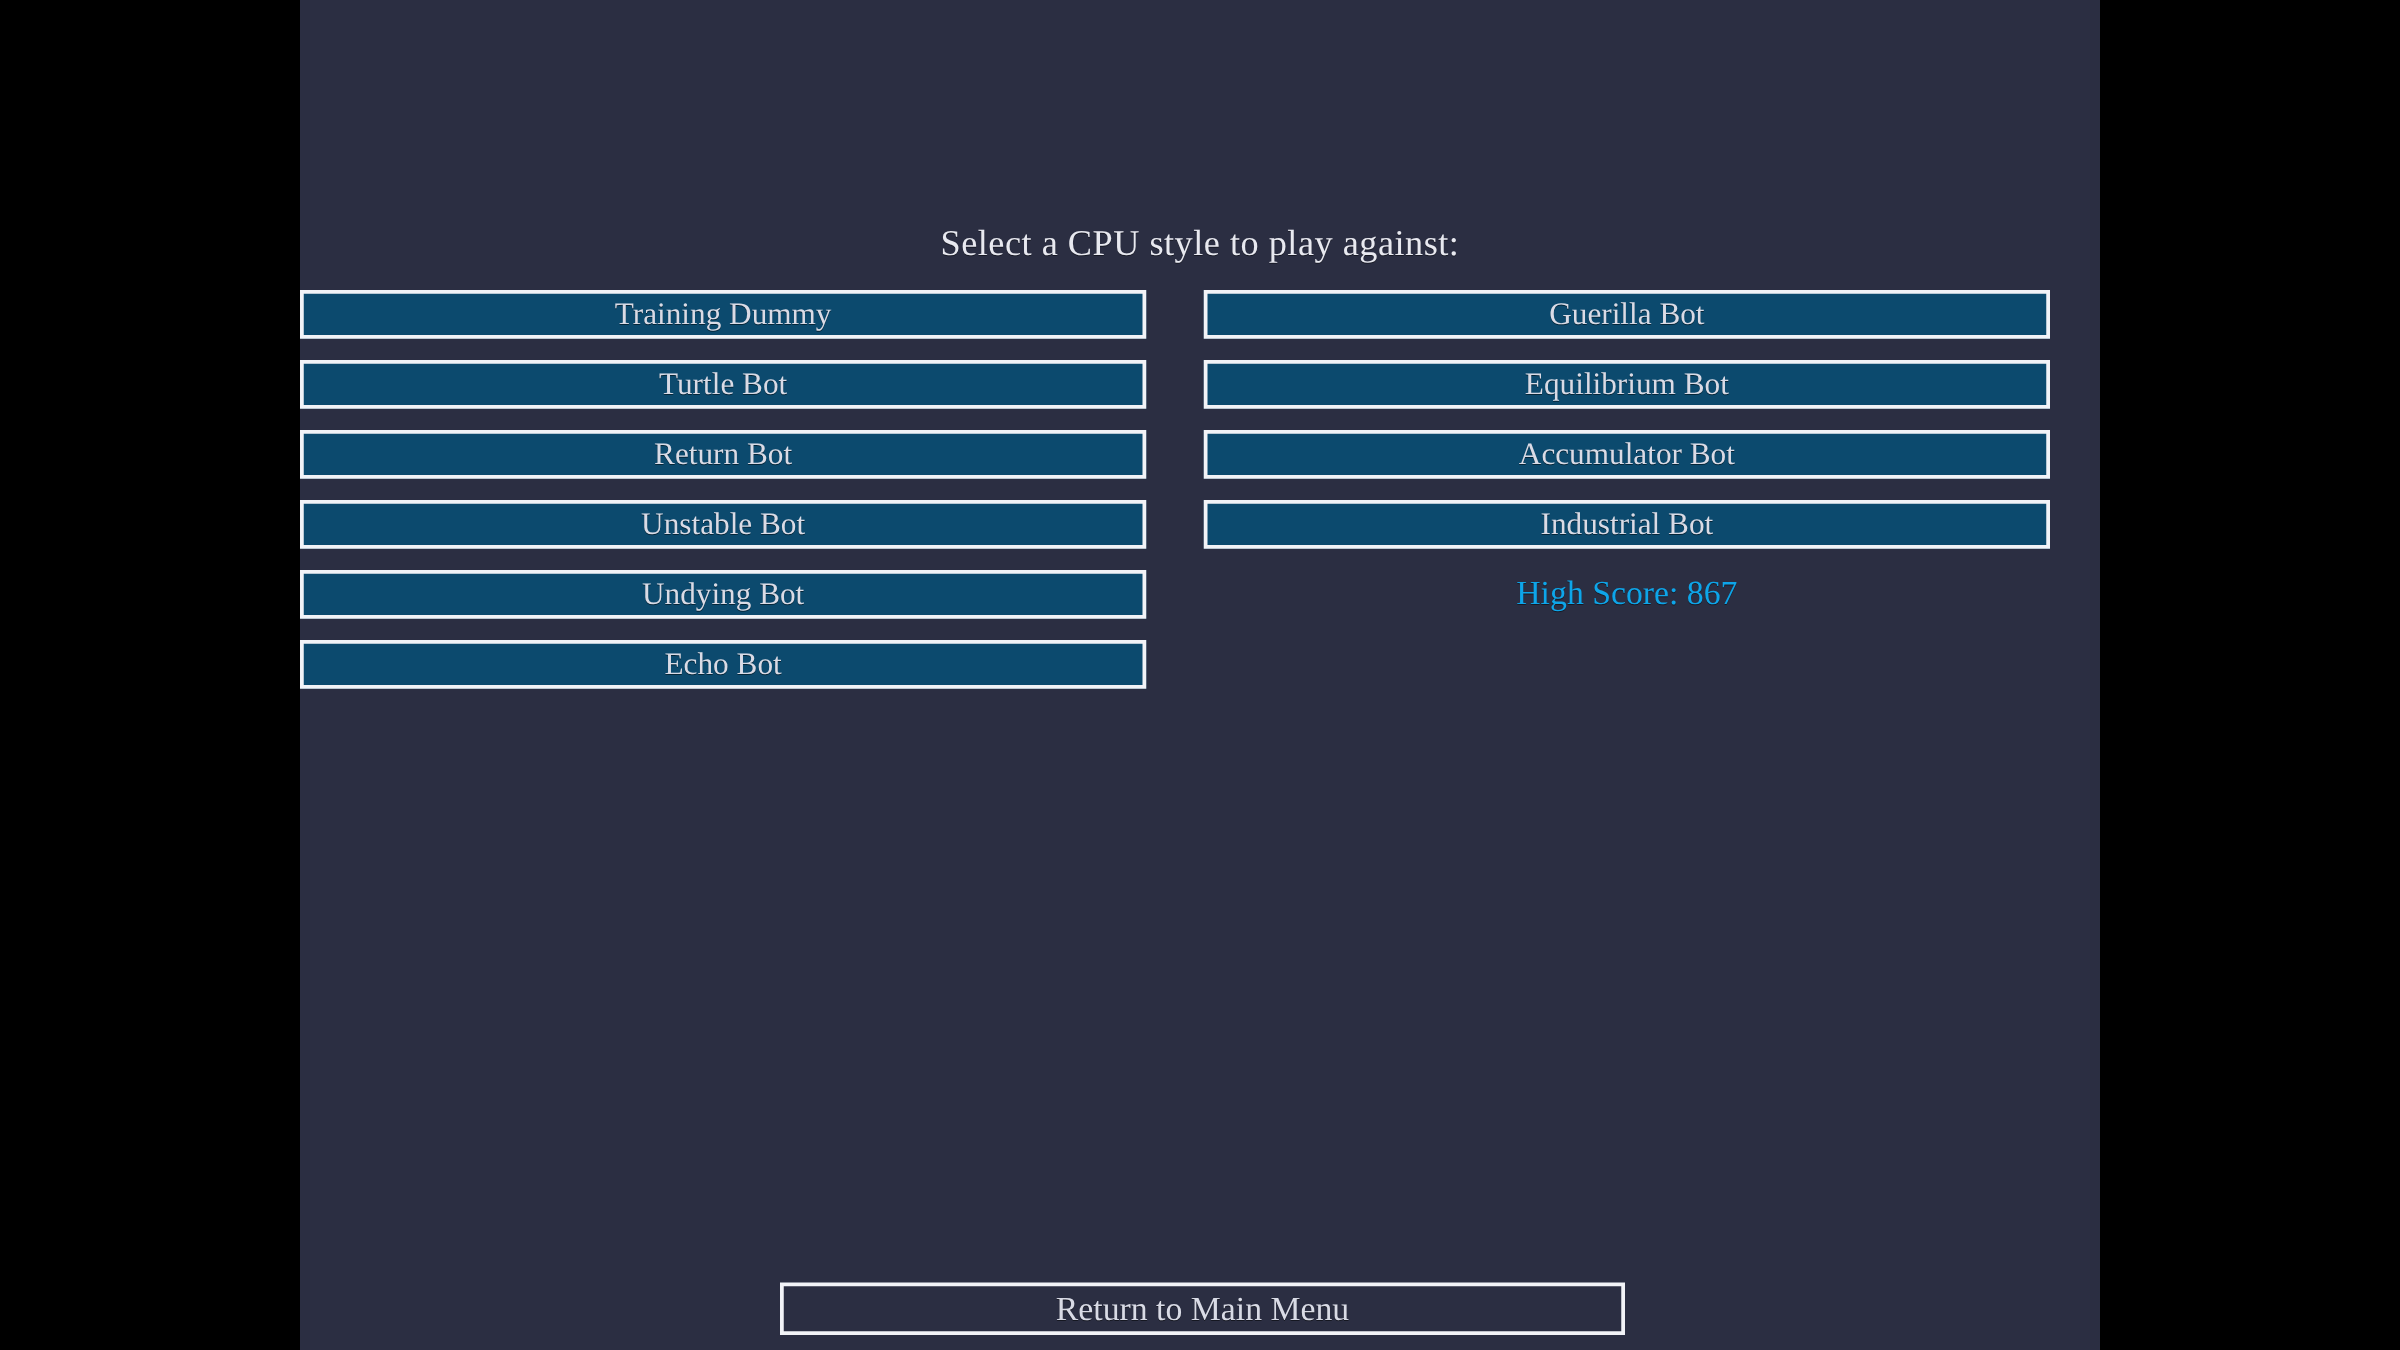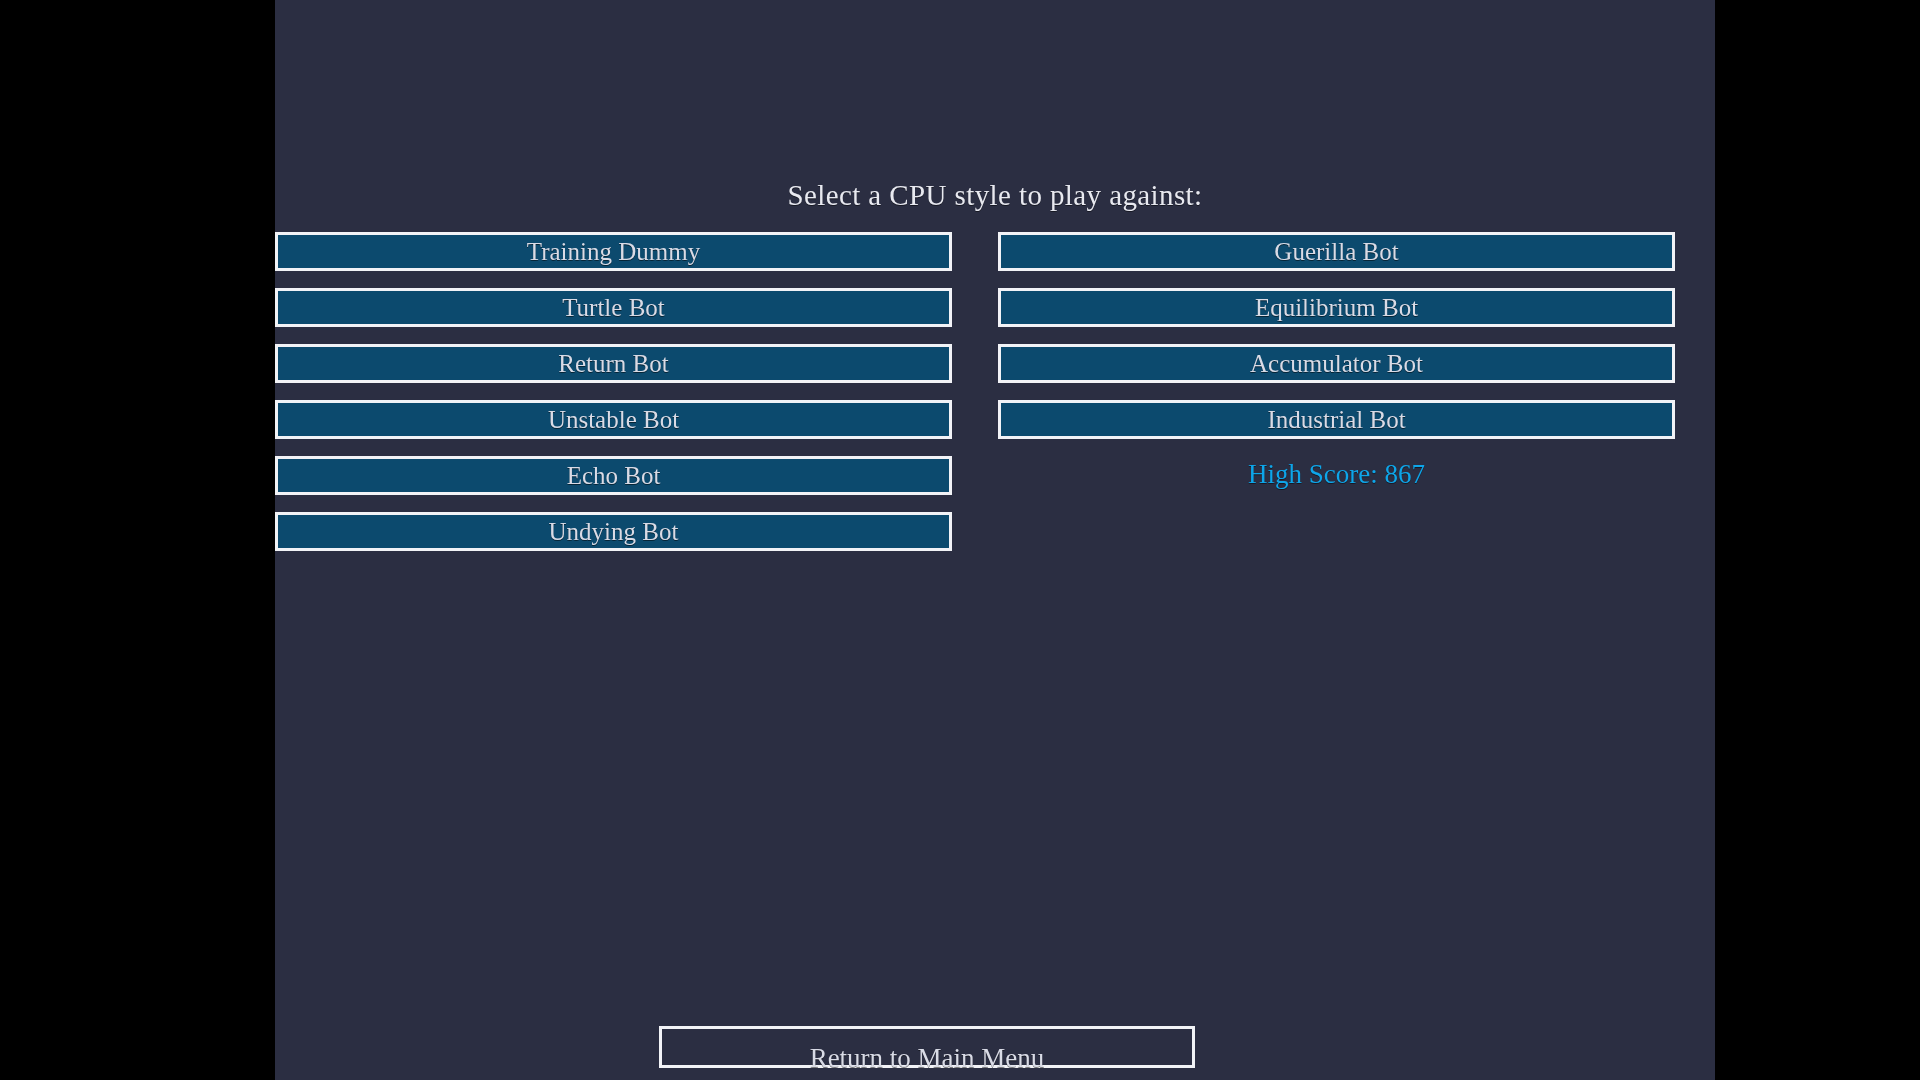--- a/index.html
+++ b/index.html
@@ -23,21 +23,20 @@
 
   
   #viewport {
     position: absolute;
     left: 240px;
     top: 0px;
     width: 1440px;
     height: 1080px;
     background: #2b2e42;
     overflow: hidden;
-    margin-left: 35px;
   }
 
   #menu-title {
     position: absolute;
     left: 0;
     top: 180px;
     width: 1440px;
     text-align: center;
     font-size: 29px;
     line-height: 30px;
@@ -105,30 +104,30 @@
     color: #0ea5e9;
     white-space: nowrap;
     text-shadow: 0 1px 0 rgba(0,0,0,0.45);
   }
 
   
   #return-btn {
     position: absolute;
     left: 384px;      
     top: 1026px;
-    width: 536px;
+    width: 676px;
     height: 42px;
     background: #2b2e42;
     border: 3px solid #f2f3f7;
     color: #d9dbe6;
     font-family: "Liberation Serif", "DejaVu Serif", serif;
     font-size: 27px;
     line-height: 35px;
     text-align: center;
-    padding: 12px;
+    padding: 0;
     cursor: pointer;
     white-space: nowrap;
     text-shadow: 0 1px 0 rgba(0,0,0,0.5);
   }
 </style>
 </head>
 <body>
 
 <div id="screen">
 
@@ -150,25 +149,25 @@
 
         <div class="menu-row">
           <button class="menu-btn">Return Bot</button>
         </div>
 
         <div class="menu-row">
           <button class="menu-btn">Unstable Bot</button>
         </div>
 
         <div class="menu-row">
+          <button class="menu-btn">Undying Bot</button>
+        </div>
+
+        <div class="menu-row">
           <button class="menu-btn">Echo Bot</button>
-        </div>
-
-        <div class="menu-row">
-          <button class="menu-btn">Undying Bot</button>
         </div>
 
       </div>
 
       <div class="col col-right">
 
 
         <div class="menu-row">
           <button class="menu-btn">Guerilla Bot</button>
         </div>

